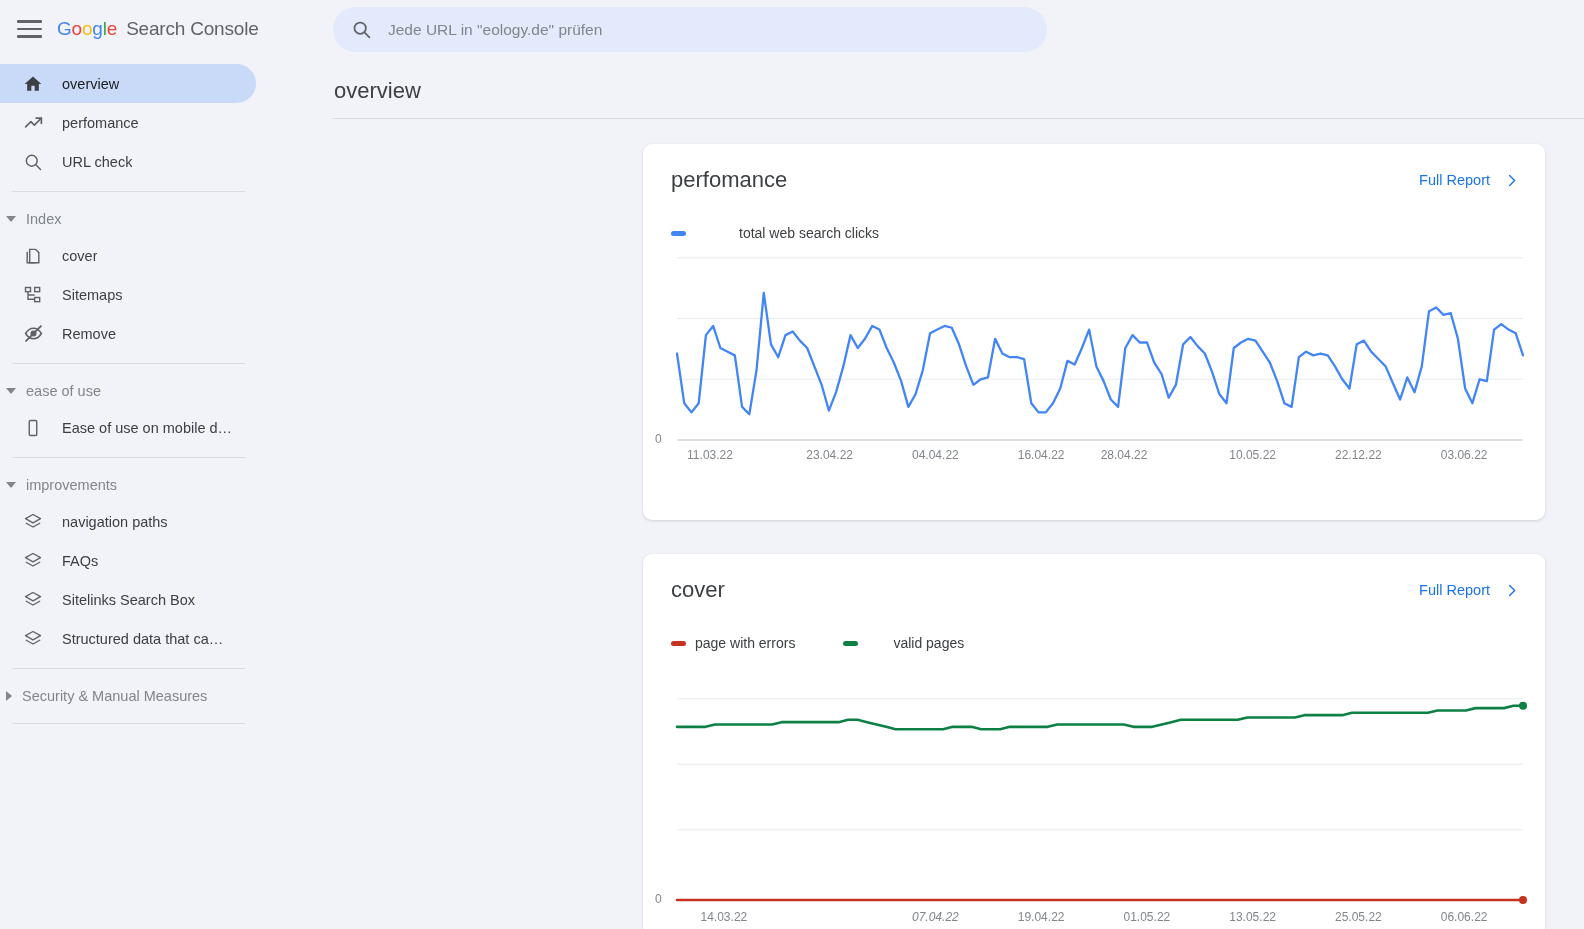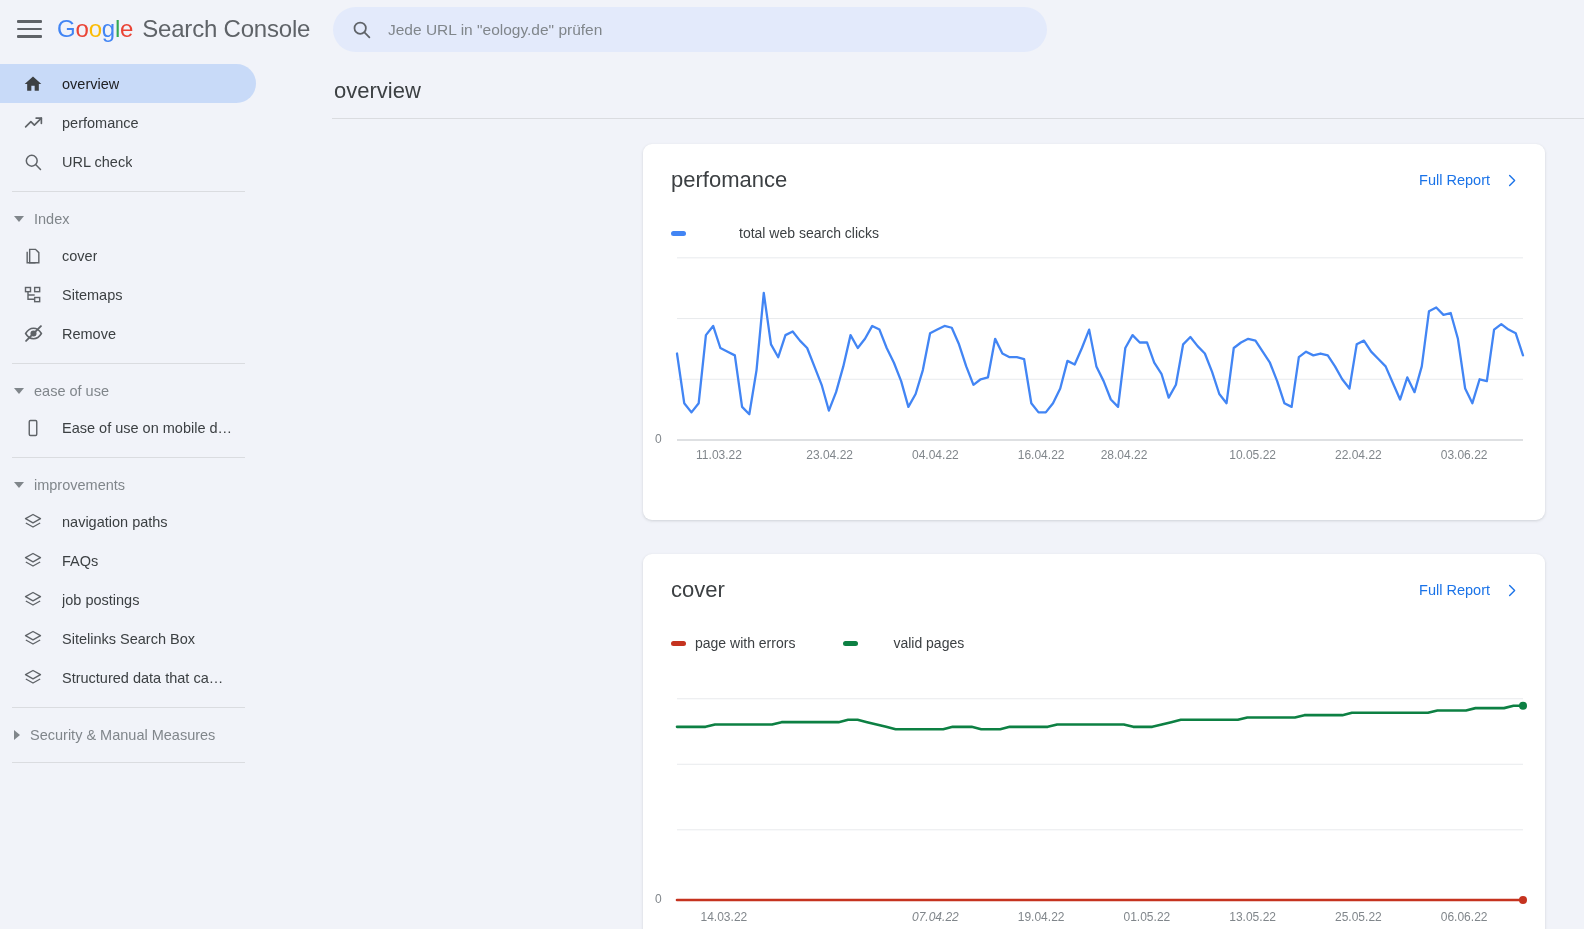--- a/index.html
+++ b/index.html
@@ -24,21 +24,21 @@
     display: flex; flex-direction: column;
     justify-content: center; gap: 5px;
     cursor: pointer;
   }
   #hamburger span {
     display: block; height: 2.6px; width: 25px;
     background: #5F6368; border-radius: 1px;
   }
   #brand {
     display: flex; align-items: baseline;
-    font-size: 24px; letter-spacing: -0.2px;
+    font-size: 19px; letter-spacing: -0.2px;
     white-space: nowrap;
   }
   #brand .g1 { color:#4285F4; } #brand .g2 { color:#EA4335; }
   #brand .g3 { color:#FBBC05; } #brand .g4 { color:#4285F4; }
   #brand .g5 { color:#34A853; } #brand .g6 { color:#EA4335; }
   #brand .wordmark { font-weight: 500; }
   #brand .product { color:#5F6368; margin-left: 9px; font-weight: 400; }
 
   #searchbar {
     position: absolute; left: 333px; top: 7px;
@@ -108,21 +108,21 @@
   }
   .nav-item.active { background: #C8DAF8; }
   .nav-item.active .nav-label { color: #202124; }
 
   .divider {
     height: 1px; background: #DADCE0;
     margin: 10px 25px 0 12px;
   }
   .group-header {
     display: flex; align-items: center;
-    height: 34px; margin-top: 10px; padding-left: 14px;
+    height: 34px; margin-top: 10px; padding-left: 6px;
     cursor: pointer;
   }
   .group-header .arrow-d {
     width: 0; height: 0; margin-right: 10px;
     border-left: 5px solid transparent;
     border-right: 5px solid transparent;
     border-top: 6px solid #80868B;
   }
   .group-header .arrow-r {
     width: 0; height: 0; margin-right: 10px;
@@ -322,29 +322,20 @@
     <span class="nav-label">navigation paths</span>
   </div>
   <div class="nav-item">
     <span class="nav-ico">
       <svg width="20" height="20" viewBox="0 0 24 24" fill="none" stroke="#5F6368" stroke-width="1.6" stroke-linejoin="round">
         <path d="M12 3l9 5-9 5-9-5z"></path>
           <path d="M3.4 13.2L12 18l8.6-4.8"></path>
       </svg>
     </span>
     <span class="nav-label">FAQs</span>
-  </div>
-  <div class="nav-item">
-    <span class="nav-ico">
-      <svg width="20" height="20" viewBox="0 0 24 24" fill="none" stroke="#5F6368" stroke-width="1.6" stroke-linejoin="round">
-        <path d="M12 3l9 5-9 5-9-5z"></path>
-          <path d="M3.4 13.2L12 18l8.6-4.8"></path>
-      </svg>
-    </span>
-    <span class="nav-label">job postings</span>
   </div>
   <div class="nav-item">
     <span class="nav-ico">
       <svg width="20" height="20" viewBox="0 0 24 24" fill="none" stroke="#5F6368" stroke-width="1.6" stroke-linejoin="round">
         <path d="M12 3l9 5-9 5-9-5z"></path>
           <path d="M3.4 13.2L12 18l8.6-4.8"></path>
       </svg>
     </span>
     <span class="nav-label">Sitelinks Search Box</span>
   </div>
@@ -395,27 +386,27 @@
         <svg width="902" height="198">
           <line x1="34" y1="129.28" x2="880" y2="129.28" stroke="#E8EAED" stroke-width="1"></line>
           <line x1="34" y1="68.55999999999999" x2="880" y2="68.55999999999999" stroke="#E8EAED" stroke-width="1"></line>
           <line x1="34" y1="7.840000000000003" x2="880" y2="7.840000000000003" stroke="#E8EAED" stroke-width="1"></line>
           <line x1="34" y1="190" x2="880" y2="190" stroke="#BDC1C6" stroke-width="1"></line>
           <polyline points="34.00,103.52 41.23,153.20 48.46,162.40 55.69,153.20 62.92,85.12 70.15,75.92 77.38,98.00 84.62,101.68 91.85,105.36 99.08,156.88 106.31,164.24 113.54,120.08 120.77,42.80 128.00,94.32 135.23,107.20 142.46,85.12 149.69,81.44 156.92,90.64 164.15,98.00 171.38,116.40 178.62,134.80 185.85,160.56 193.08,142.16 200.31,116.40 207.54,85.12 214.77,98.00 222.00,88.80 229.23,75.92 236.46,79.60 243.69,98.00 250.92,112.72 258.15,131.12 265.38,156.88 272.62,144.00 279.85,120.08 287.08,83.28 294.31,79.60 301.54,75.92 308.77,77.76 316.00,94.32 323.23,116.40 330.46,134.80 337.69,129.28 344.92,127.44 352.15,88.80 359.38,103.52 366.62,107.20 373.85,107.20 381.08,109.04 388.31,153.20 395.54,162.40 402.77,162.40 410.00,153.20 417.23,138.48 424.46,110.88 431.69,114.56 438.92,98.00 446.15,79.60 453.38,116.40 460.62,131.12 467.85,149.52 475.08,156.88 482.31,98.00 489.54,85.12 496.77,92.48 504.00,92.48 511.23,112.72 518.46,123.76 525.69,147.68 532.92,134.80 540.15,94.32 547.38,86.96 554.62,96.16 561.85,103.52 569.08,121.92 576.31,144.00 583.54,153.20 590.77,98.00 598.00,92.48 605.23,88.80 612.46,90.64 619.69,101.68 626.92,112.72 634.15,131.12 641.38,153.20 648.62,156.88 655.85,107.20 663.08,101.68 670.31,105.36 677.54,103.52 684.77,105.36 692.00,116.40 699.23,129.28 706.46,138.48 713.69,94.32 720.92,90.64 728.15,101.68 735.38,109.04 742.62,116.40 749.85,132.96 757.08,149.52 764.31,127.44 771.54,142.16 778.77,116.40 786.00,61.20 793.23,57.52 800.46,64.88 807.69,63.04 814.92,88.80 822.15,138.48 829.38,153.20 836.62,129.28 843.85,131.12 851.08,79.60 858.31,74.08 865.54,79.60 872.77,83.28 880.00,105.36" fill="none" stroke="#4285F4" stroke-width="2.3" stroke-linejoin="round" stroke-linecap="round"></polyline>
         </svg>
         <span class="ylabel-zero" style="left: 12px; top: 182px;">0</span>
       </div>
     <div class="xaxis" id="xaxis-performance">
-        <span class="xtick" style="left: 76px;">11.03.22</span>
+        <span class="xtick" style="left: 67px;">11.03.22</span>
         <span class="xtick" style="left: 186.625px;">23.04.22</span>
         <span class="xtick" style="left: 292.375px;">04.04.22</span>
         <span class="xtick" style="left: 398.125px;">16.04.22</span>
         <span class="xtick" style="left: 481px;">28.04.22</span>
         <span class="xtick" style="left: 609.625px;">10.05.22</span>
-        <span class="xtick" style="left: 715.375px;">22.04.22</span>
+        <span class="xtick" style="left: 715.375px;">22.12.22</span>
         <span class="xtick" style="left: 821.125px;">03.06.22</span>
       </div>
   </div>
 
   <div class="card" id="card-cover">
     <div class="card-head">
       <span class="card-title">cover</span>
       <span class="full-report">
         <span>Full Report</span>
         <span class="chev">

